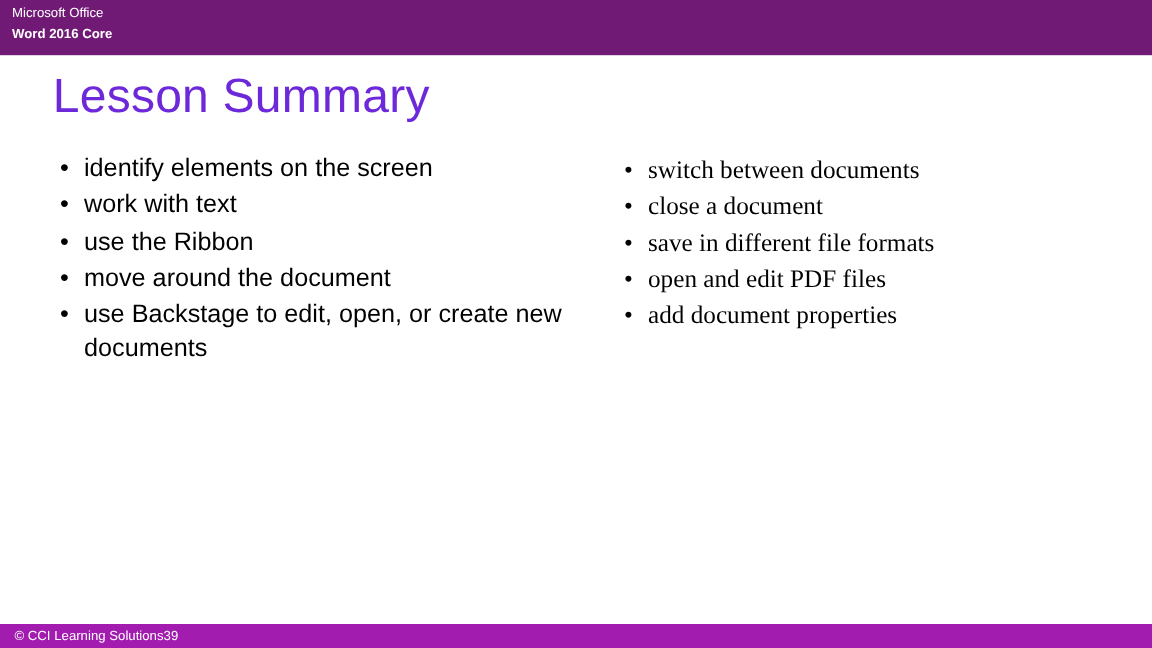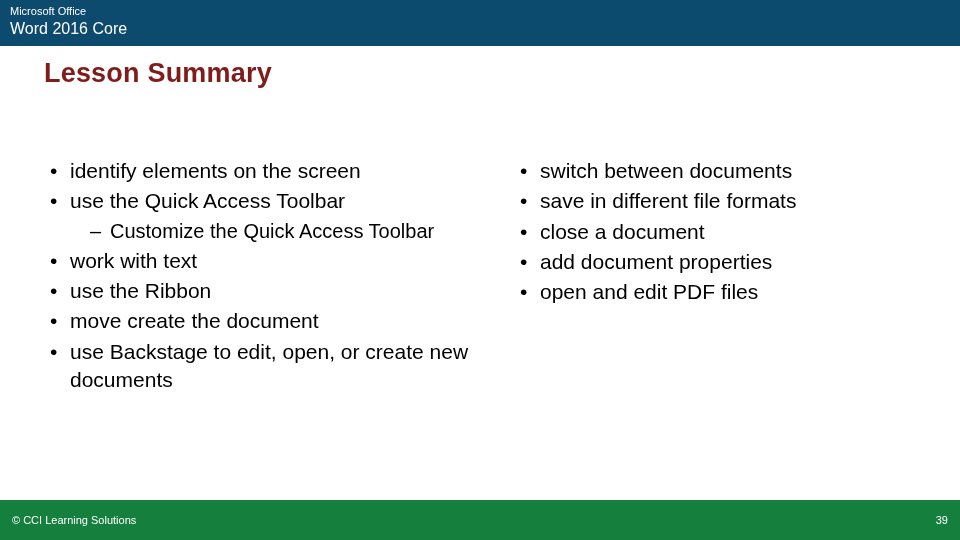--- a/index.html
+++ b/index.html
@@ -1,33 +1,33 @@
 <!DOCTYPE html>
 <html><head>
 <meta charset="utf-8">
 <style>
   * { margin: 0; padding: 0; box-sizing: border-box; }
   html, body { width: 960px; height: 540px; font-family: "Segoe UI", "Helvetica Neue", Arial, sans-serif; background: #fff; color: #000; }
   .slide { width: 960px; height: 540px; position: relative; display: flex; flex-direction: column; }
-  .header-band { background: #0c4a6e; height: 46px; width: 100%; padding: 4px 10px 0 10px; color: #fff; }
+  .header-band { background: #701a75; height: 46px; width: 100%; padding: 4px 10px 0 10px; color: #fff; }
   .header-band .small { font-size: 11px; font-weight: 400; line-height: 14px; }
-  .header-band .title { font-size: 16px; font-weight: 400; line-height: 22px; }
+  .header-band .title { font-size: 11px; font-weight: 700; line-height: 22px; }
   .content { flex: 1; padding: 12px 44px 0 44px; }
-  .heading { font-size: 27px; font-weight: 700; color: #7f1d1d; margin-bottom: 24px; letter-spacing: 0.2px; }
+  .heading { font-size: 40px; font-weight: 400; color: #6d28d9; margin-bottom: 24px; letter-spacing: 0.2px; }
   .columns { display: flex; gap: 20px; }
-  .col { font-size: 21px; line-height: 1.35; margin-top: 44px; }
+  .col { font-size: 21px; line-height: 1.35; }
   .col-left { flex: 0 0 450px; }
-  .col-right { flex: 1; }
+  .col-right { flex: 1; font-family: Liberation Serif, serif; }
   ul.bullets { list-style: none; }
   ul.bullets > li { position: relative; padding-left: 26px; margin-bottom: 2px; }
   ul.bullets > li::before { content: "•"; position: absolute; left: 6px; top: 0; }
   ul.sub { list-style: none; margin-left: 16px; margin-top: 2px; margin-bottom: 2px; }
   ul.sub > li { position: relative; padding-left: 24px; font-size: 20px; }
   ul.sub > li::before { content: "–"; position: absolute; left: 4px; top: 0; }
-  .footer { position: absolute; bottom: 0; left: 0; right: 0; height: 40px; background: #15803d; color: #fff; display: flex; align-items: center; justify-content: space-between; padding: 0 12px; font-size: 11px; }
+  .footer { position: absolute; bottom: 0; left: 0; right: 0; height: 20px; background: #a21caf; color: #fff; display: flex; align-items: center; padding: 0 12px; font-size: 11px; }
 </style>
 </head>
 <body>
 
 <div class="slide">
 
   <div class="header-band">
     <div class="small">Microsoft Office</div>
     <div class="title">Word 2016 Core</div>
   </div>
@@ -36,58 +36,50 @@
     <h1 class="heading">Lesson Summary</h1>
 
     <div class="columns">
 
       <div class="col col-left">
         <ul class="bullets">
           <li>
             <span>identify elements on the screen</span>
           </li>
           <li>
-            <span>use the Quick Access Toolbar</span>
-            <ul class="sub">
-              <li>
-                <span>Customize the Quick Access Toolbar</span>
-              </li>
-            </ul>
-          </li>
-          <li>
             <span>work with text</span>
           </li>
           <li>
             <span>use the Ribbon</span>
           </li>
           <li>
-            <span>move create the document</span>
+            <span>move around the document</span>
           </li>
           <li>
             <span>use Backstage to edit, open, or create new documents</span>
           </li>
         </ul>
       </div>
 
       <div class="col col-right">
         <ul class="bullets">
           <li>
             <span>switch between documents</span>
           </li>
           <li>
+            <span>close a document</span>
+          </li>
+          <li>
             <span>save in different file formats</span>
           </li>
           <li>
-            <span>close a document</span>
+            <span>open and edit PDF files</span>
           </li>
           <li>
             <span>add document properties</span>
-          </li>
-          <li>
-            <span>open and edit PDF files</span>
           </li>
         </ul>
       </div>
 
     </div>
   </div>
 
   <div class="footer">
     <span>© CCI Learning Solutions</span>
     <span>39</span>

